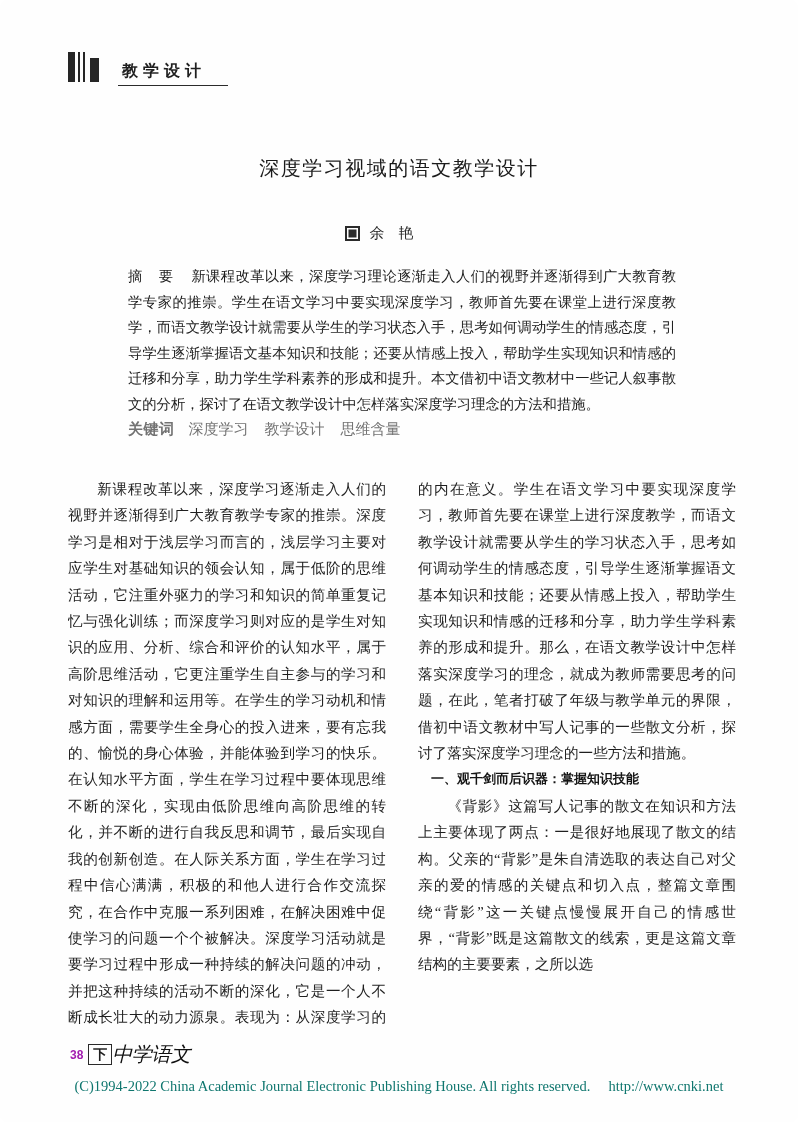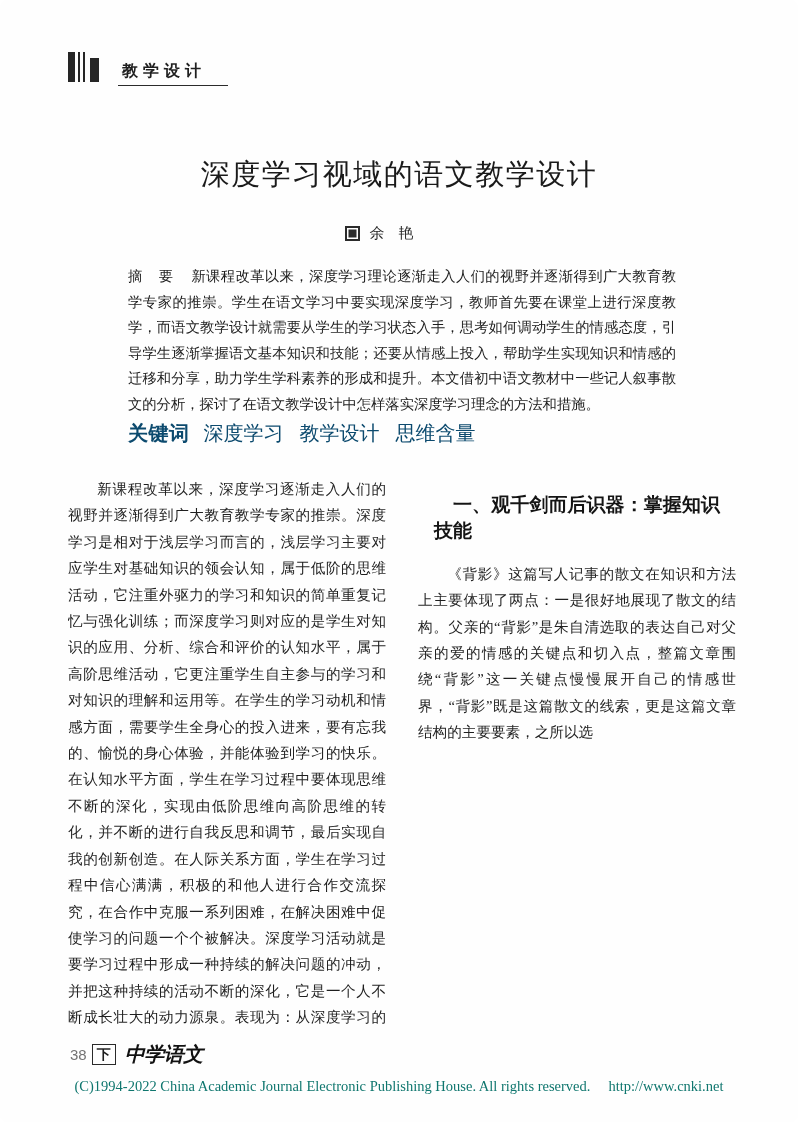--- a/index.html
+++ b/index.html
@@ -59,21 +59,21 @@
     color: #1f1f1f;
   }
 
   
   .title {
     position: absolute;
     left: 0; top: 155px;
     width: 798px;
     text-align: center;
     font-family: "Liberation Sans", "DejaVu Sans", sans-serif;
-    font-size: 29px;
+    font-size: 20px;
     font-weight: normal;
     letter-spacing: 1.5px;
     color: #1a1a1a;
   }
   .byline {
     position: absolute;
     left: 0; top: 224px;
     width: 764px;
     text-align: center;
     font-size: 0;
@@ -114,22 +114,22 @@
     margin-right: 12px;
   }
   .abstract .body { }
 
   .keywords {
     position: absolute;
     left: 128px;
     top: 420px;
     width: 548px;
     font-family: "Liberation Serif", "DejaVu Serif", serif;
-    font-size: 20px;
-    color: #0c4a6e;
+    font-size: 15px;
+    color: #737373;
   }
   .keywords .kw-lead {
     font-weight: bold;
     margin-right: 14px;
     letter-spacing: 0.5px;
   }
   .keywords .kw { margin-right: 16px; }
 
   
   .columns {
@@ -150,58 +150,57 @@
     text-justify: inter-ideograph;
     color: #1f1f1f;
     overflow: hidden;
   }
   .col p {
     margin: 0;
     text-indent: 2em;
   }
   .col p.noindent { text-indent: 0; }
   .col h3 {
-    margin: 16px;
-    font-family: "Liberation Sans", "DejaVu Sans", sans-serif;
-    font-size: 19px;
+    margin: 0;
+    font-family: "Liberation Sans", "DejaVu Sans", sans-serif;
+    font-size: 13px;
     font-weight: bold;
     line-height: 26.4px;
     text-indent: 1em;
     color: #141414;
   }
 
   
   .footmark {
     position: absolute;
     left: 68px;
     top: 1041px;
     display: flex;
     align-items: center;
   }
   .fm-num {
     font-family: "Liberation Sans", "DejaVu Sans", sans-serif;
-    font-size: 15px;
-    font-weight: normal;
-    color: #737373;
+    font-size: 12px;
+    font-weight: bold;
+    color: #a21caf;
     padding: 0 5px 0 2px;
   }
   .fm-box {
     border: 1.4px solid #2a2a2a;
     font-family: "Liberation Sans", "DejaVu Sans", sans-serif;
     font-size: 14px;
     font-weight: bold;
     padding: 1px 4px 2px 4px;
     line-height: 16px;
     color: #1d1d1d;
   }
   .fm-journal {
-    margin-left: 9px;
     font-family: "Liberation Serif", "DejaVu Serif", serif;
     font-size: 20px;
-    font-weight: bold;
+    font-weight: normal;
     font-style: italic;
     letter-spacing: -0.5px;
     color: #111111;
   }
 
   
   .cnki {
     position: absolute;
     left: 0;
     top: 1078px;
@@ -243,20 +242,21 @@
 
   <div class="keywords">
     <span class="kw-lead">关键词</span><span class="kw">深度学习</span><span class="kw">教学设计</span><span class="kw">思维含量</span>
   </div>
 
   <div class="columns">
     <div class="col">
       <p>新课程改革以来，深度学习逐渐走入人们的视野并逐渐得到广大教育教学专家的推崇。深度学习是相对于浅层学习而言的，浅层学习主要对应学生对基础知识的领会认知，属于低阶的思维活动，它注重外驱力的学习和知识的简单重复记忆与强化训练；而深度学习则对应的是学生对知识的应用、分析、综合和评价的认知水平，属于高阶思维活动，它更注重学生自主参与的学习和对知识的理解和运用等。在学生的学习动机和情感方面，需要学生全身心的投入进来，要有忘我的、愉悦的身心体验，并能体验到学习的快乐。在认知水平方面，学生在学习过程中要体现思维不断的深化，实现由低阶思维向高阶思维的转化，并不断的进行自我反思和调节，最后实现自我的创新创造。在人际关系方面，学生在学习过程中信心满满，积极的和他人进行合作交流探究，在合作中克服一系列困难，在解决困难中促使学习的问题一个个被解决。深度学习活动就是要学习过程中形成一种持续的解决问题的冲动，并把这种持续的活动不断的深化，它是一个人不断成长壮大的动力源泉。表现为：从深度学习的结构特点来分析，在学习态度上学生积极主动的投入；在课程内容上学生不仅知道是什么，还要主动去探究为什么；在任务驱动上，学习活动具有很大的挑战性，全身心投入。在学习过程中，善于聚焦问题的解决和知识的运用和创新；在学习结果上，由认知走向批判、创造，甚至对知识的整合，去探寻情感价值</p>
     </div>
     <div class="col">
+      <p class="noindent">的内在意义。学生在语文学习中要实现深度学习，教师首先要在课堂上进行深度教学，而语文教学设计就需要从学生的学习状态入手，思考如何调动学生的情感态度，引导学生逐渐掌握语文基本知识和技能；还要从情感上投入，帮助学生实现知识和情感的迁移和分享，助力学生学科素养的形成和提升。那么，在语文教学设计中怎样落实深度学习的理念，就成为教师需要思考的问题，在此，笔者打破了年级与教学单元的界限，借初中语文教材中写人记事的一些散文分析，探讨了落实深度学习理念的一些方法和措施。</p>
       <h3>一、观千剑而后识器：掌握知识技能</h3>
       <p>《背影》这篇写人记事的散文在知识和方法上主要体现了两点：一是很好地展现了散文的结构。父亲的“背影”是朱自清选取的表达自己对父亲的爱的情感的关键点和切入点，整篇文章围绕“背影”这一关键点慢慢展开自己的情感世界，“背影”既是这篇散文的线索，更是这篇文章结构的主要要素，之所以选</p>
     </div>
   </div>
 
   <div class="footmark">
     <span class="fm-num">38</span>
     <span class="fm-box">下</span>
     <span class="fm-journal">中学语文</span>
   </div>

